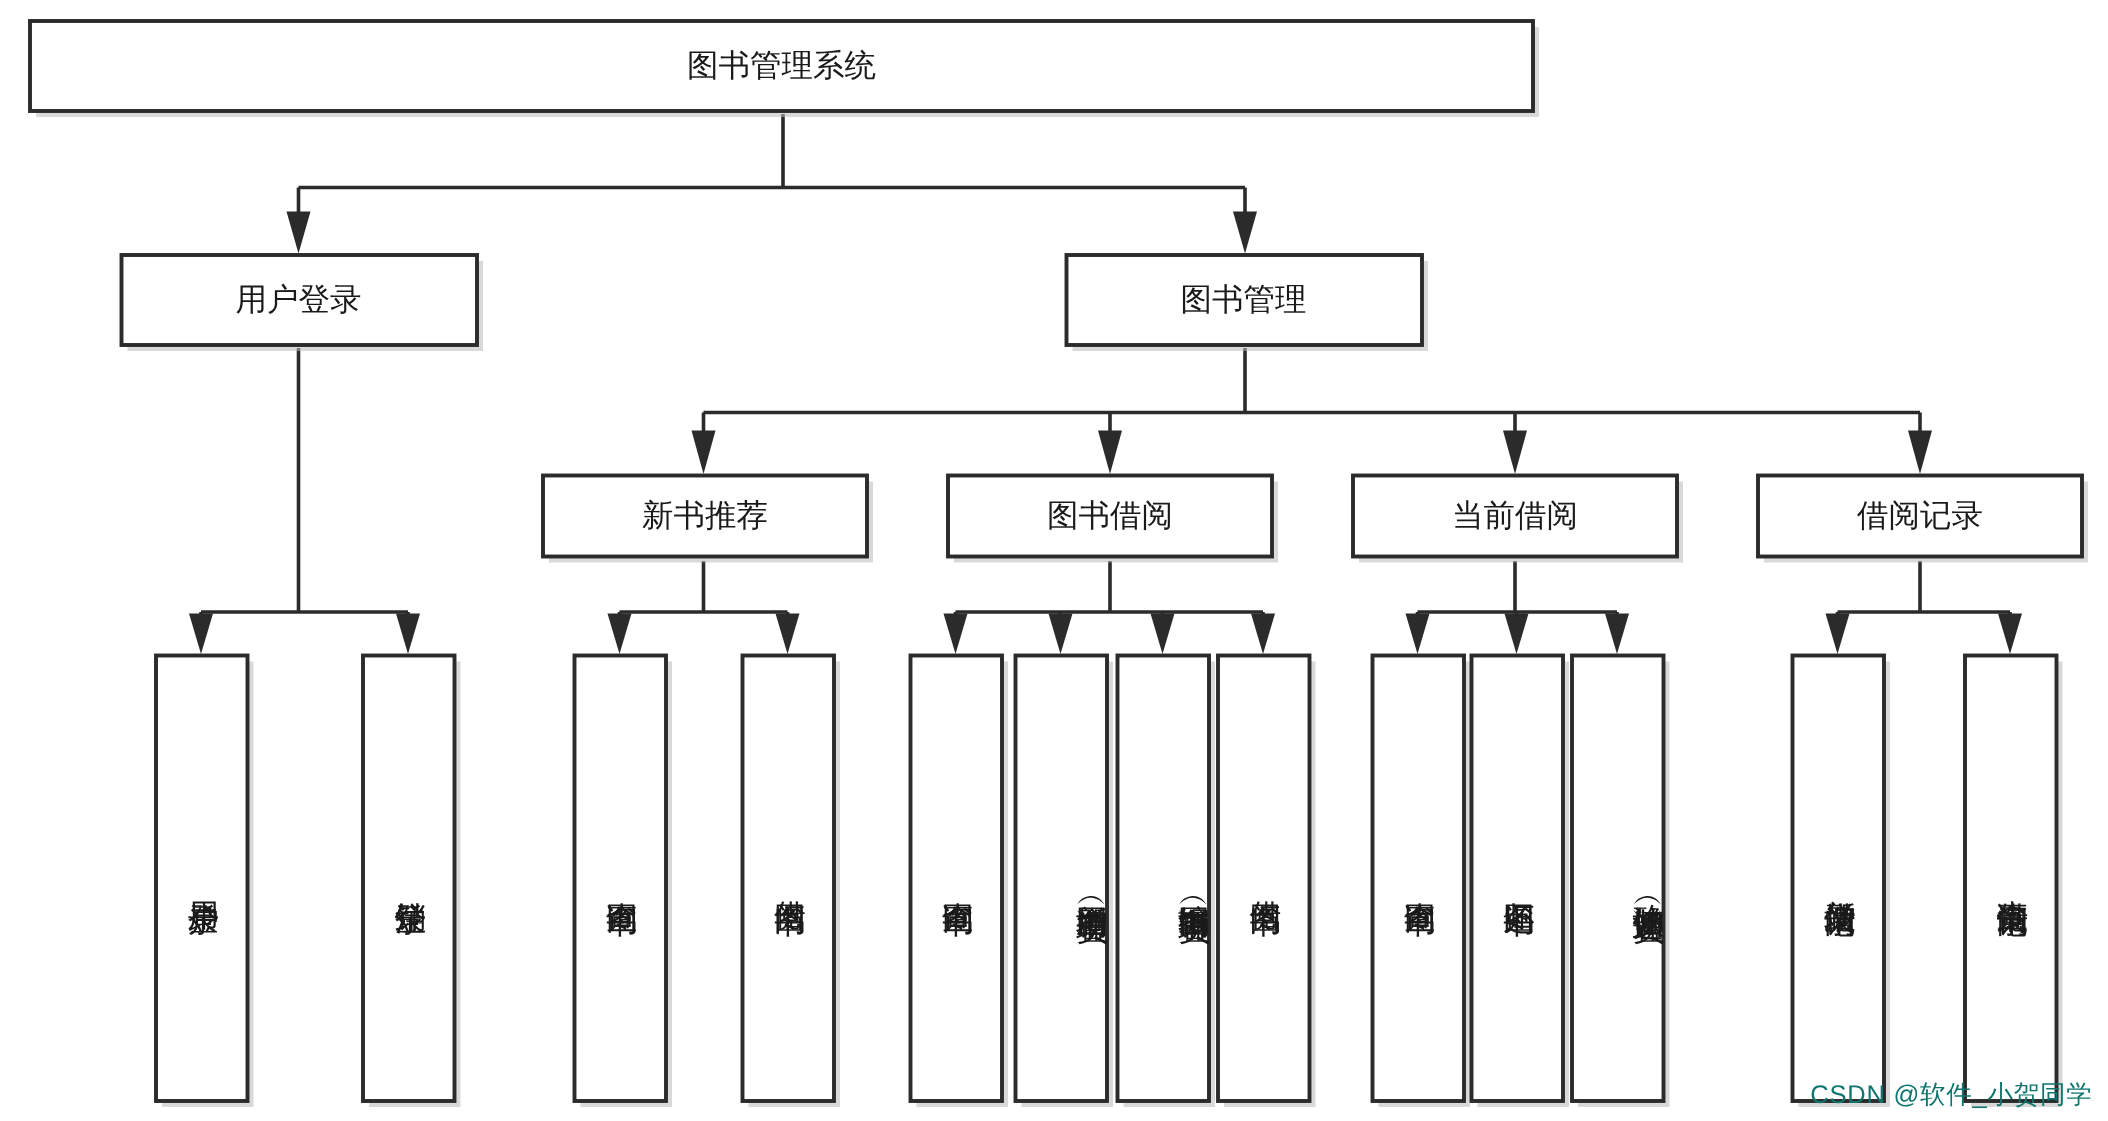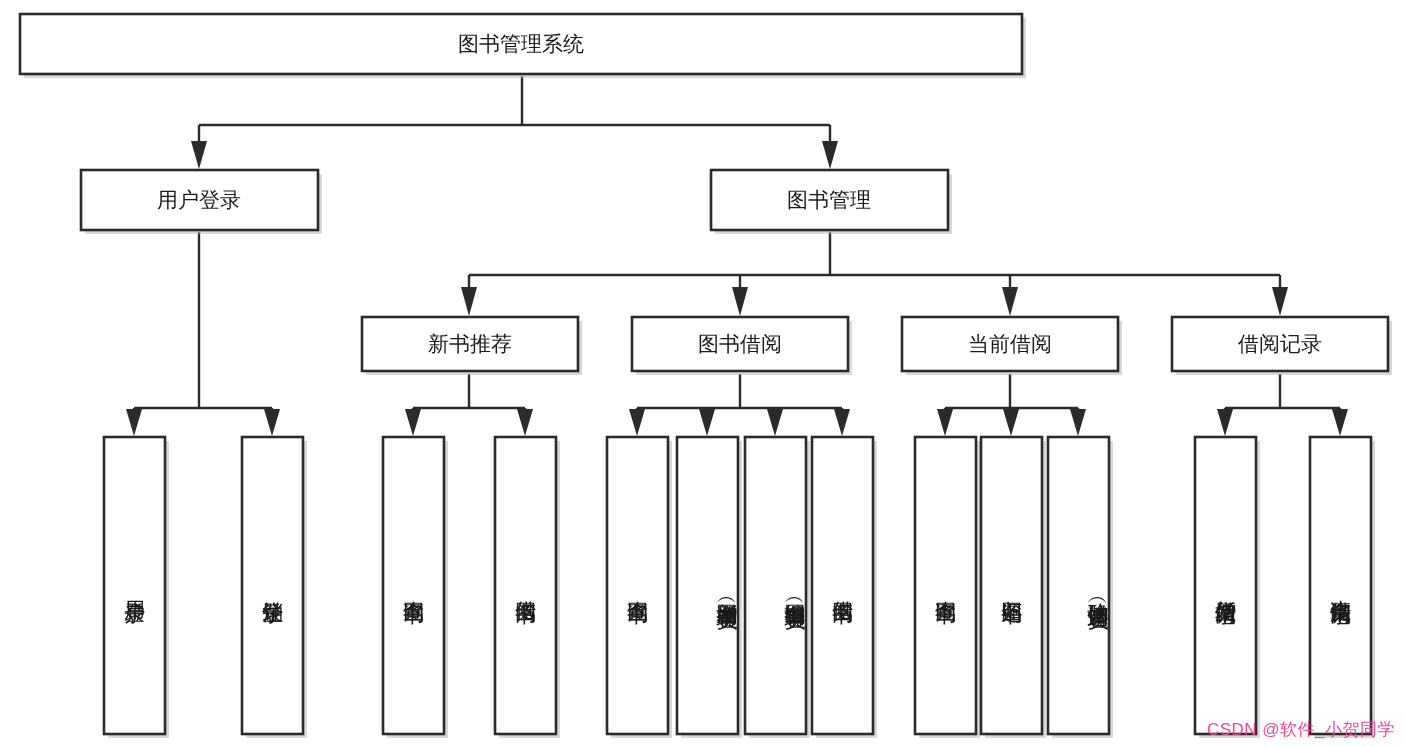--- a/index.html
+++ b/index.html
@@ -65,21 +65,21 @@
     letter-spacing: 1px;
     white-space: nowrap;
     pointer-events: none;
   }
   #watermark {
     position: absolute;
     right: 10px;
     bottom: 6px;
     font-family: "Liberation Sans", "DejaVu Sans", sans-serif;
     font-size: 17px;
-    color: #ec4899;
+    color: #0f766e;
     letter-spacing: 0.5px;
     white-space: nowrap;
   }
 </style>
 </head>
 <body>
 
 <div id="diagram-root">
 
   <svg class="flow" viewBox="0 0 1405 747">

